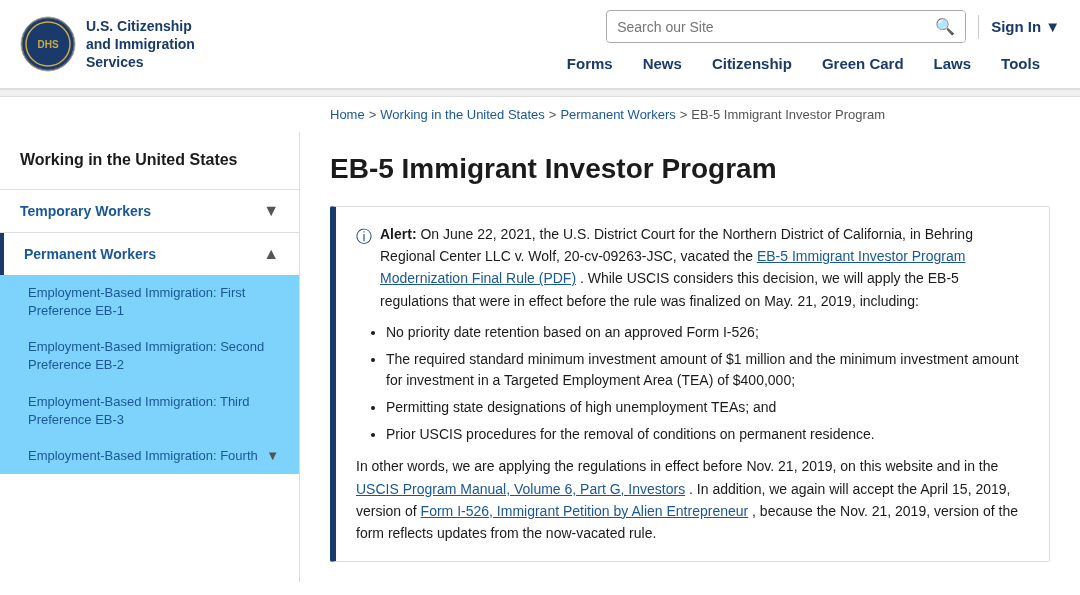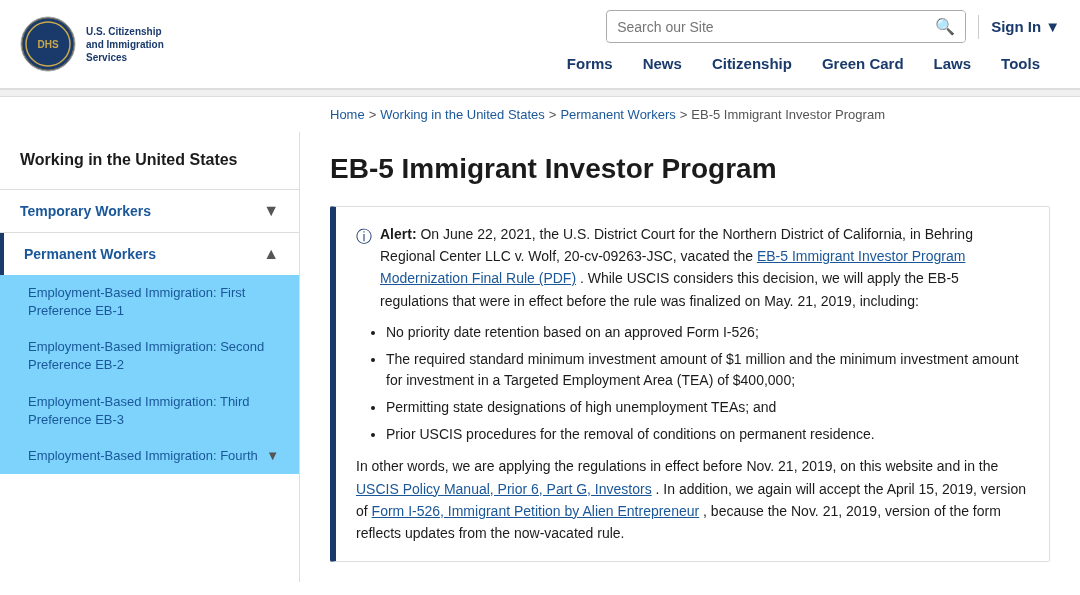--- a/index.html
+++ b/index.html
@@ -18,21 +18,21 @@
       display: flex;
       align-items: center;
       gap: 10px;
     }
     #logo-seal {
       width: 56px;
       height: 56px;
     }
     #logo-text {
       color: #1a3a6b;
-      font-size: 10px;
+      font-size: 14px;
       font-weight: 700;
       line-height: 1.3;
     }
     #header-right {
       display: flex;
       flex-direction: column;
       align-items: flex-end;
       gap: 6px;
     }
     #search-signin-row {
@@ -327,20 +327,20 @@
         </div>
       </div>
       <ul class="alert-bullets" id="alert-bullets">
       <li>No priority date retention based on an approved Form I-526;</li>
           <li>The required standard minimum investment amount of $1 million and the minimum investment amount for investment in a Targeted Employment Area (TEA) of $400,000;</li>
           <li>Permitting state designations of high unemployment TEAs; and</li>
           <li>Prior USCIS procedures for the removal of conditions on permanent residence.</li>
         </ul>
       <p class="alert-text-para">
         <span id="alert-closing-intro">In other words, we are applying the regulations in effect before Nov. 21, 2019, on this website and in the </span>
-        <a class="alert-link" href="#" id="alert-link2">USCIS Policy Manual, Prior 6, Part G, Investors</a>
+        <a class="alert-link" href="#" id="alert-link2">USCIS Program Manual, Volume 6, Part G, Investors</a>
         <span id="alert-closing-mid">. In addition, we again will accept the April 15, 2019, version of </span>
         <a class="alert-link" href="#" id="alert-link3">Form I-526, Immigrant Petition by Alien Entrepreneur</a>
         <span id="alert-closing-end">, because the Nov. 21, 2019, version of the form reflects updates from the now-vacated rule.</span>
       </p>
     </div>
   </div>
 </div>
 
 </body></html>

